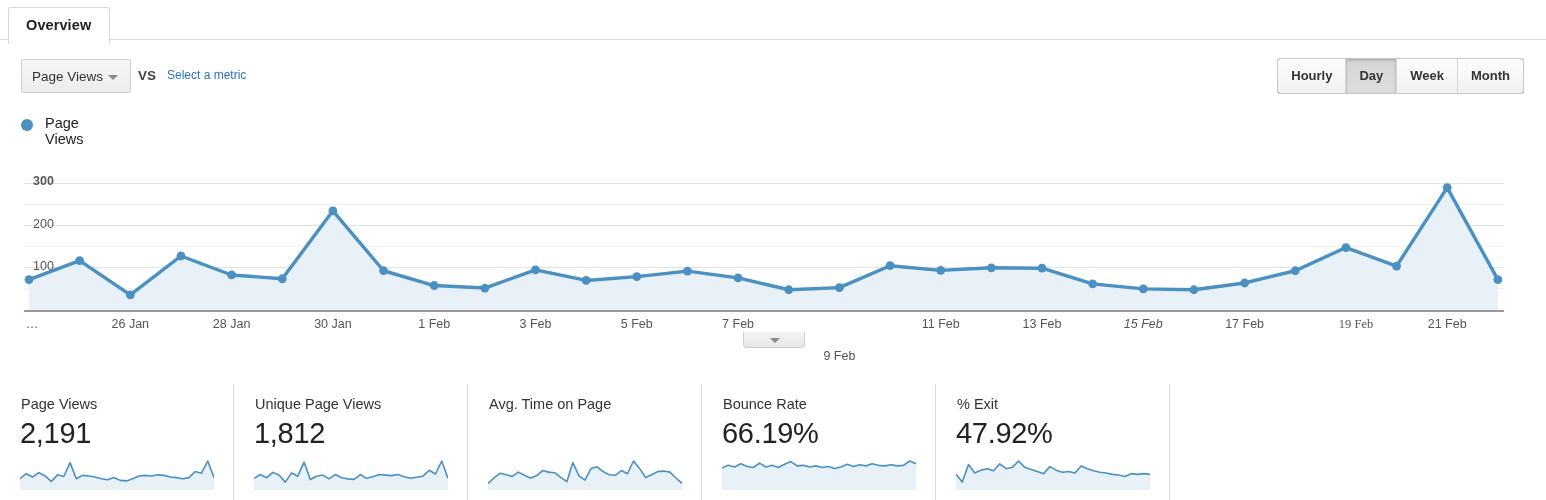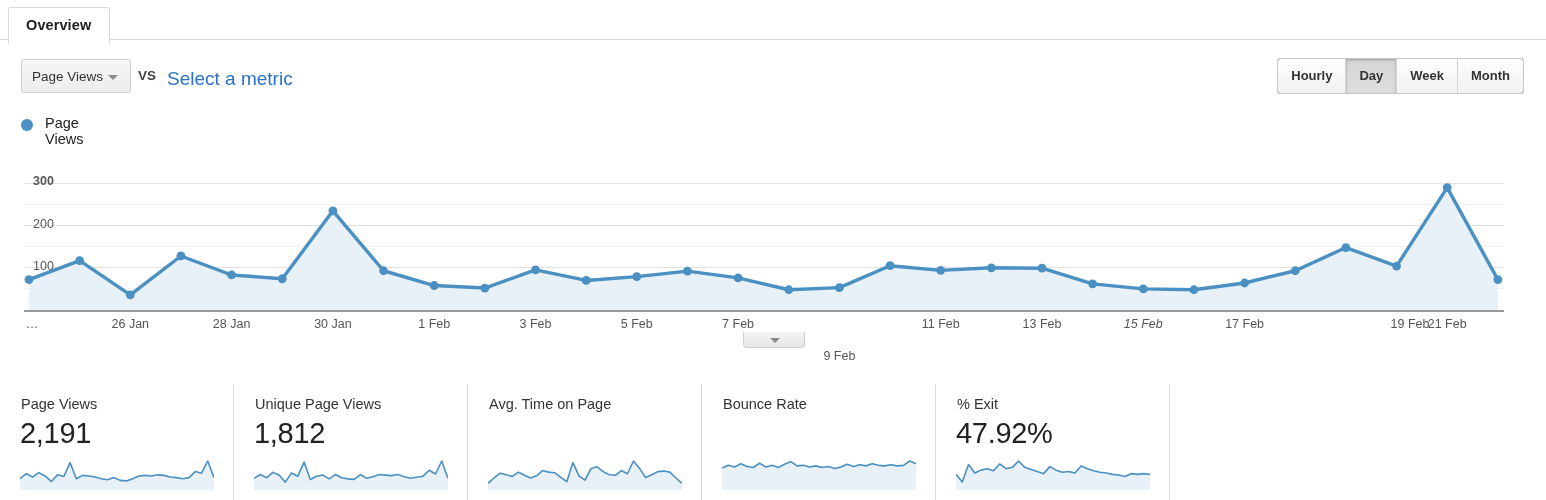--- a/index.html
+++ b/index.html
@@ -50,21 +50,21 @@
     border-left: 5px solid transparent;
     border-right: 5px solid transparent;
     border-top: 5px solid #8a8a8a;
   }
   .vs-text {
     position: absolute; left: 138px; top: 24px;
     font-size: 13.5px; font-weight: bold; color: #444444;
   }
   .select-metric-link {
     position: absolute; left: 167px; top: 24px;
-    font-size: 19px; color: #2a72c7; cursor: pointer;
+    font-size: 12px; color: #2a72c7; cursor: pointer;
   }
 
   
   .granularity {
     position: absolute; right: 22px; top: 14px;
     height: 36px;
     display: flex;
     border: 1px solid #c8c8c8;
     border-radius: 3px;
     overflow: hidden;
@@ -242,21 +242,21 @@
       <div class="xtick" style="left: 332.9px;">30 Jan</div>
       <div class="xtick" style="left: 434.2px;">1 Feb</div>
       <div class="xtick" style="left: 535.5px;">3 Feb</div>
       <div class="xtick" style="left: 636.8px;">5 Feb</div>
       <div class="xtick" style="left: 738.1px;">7 Feb</div>
       <div class="xtick" style="left: 839.4px; margin-top: 32px;">9 Feb</div>
       <div class="xtick" style="left: 940.7px;">11 Feb</div>
       <div class="xtick" style="left: 1042px;">13 Feb</div>
       <div class="xtick" style="left: 1143.3px; font-style: italic;">15 Feb</div>
       <div class="xtick" style="left: 1244.6px;">17 Feb</div>
-      <div class="xtick" style="left: 1410px;">19 Feb</div>
+      <div class="xtick" style="left: 1356px; font-family: Liberation Serif, serif;">19 Feb</div>
       <div class="xtick" style="left: 1447.2px;">21 Feb</div>
     </div>
 </div>
 
 <div class="collapse-handle">
   <span class="caret"></span>
 </div>
 
 <div class="cards" id="cards">
     <div class="card">
@@ -277,20 +277,21 @@
     </div>
     <div class="card">
       <div class="card-title">Avg. Time on Page</div>
       <svg width="194" height="34" class="card-spark">
         <path d="M 0 27.285714285714285 L 6.0625 21.97959183673469 L 12.125 17.20408163265306 L 18.1875 18.79591836734694 L 24.25 20.387755102040817 L 30.3125 16.142857142857146 L 36.375 19.3265306122449 L 42.4375 21.97959183673469 L 48.5 19.857142857142858 L 54.5625 14.551020408163264 L 60.625 16.142857142857146 L 66.6875 16.673469387755105 L 72.75 21.448979591836732 L 78.8125 25.693877551020407 L 84.875 6.591836734693878 L 90.9375 19.857142857142858 L 97 24.10204081632653 L 103.0625 12.428571428571427 L 109.125 10.836734693877553 L 115.1875 15.612244897959183 L 121.25 18.79591836734694 L 127.3125 19.3265306122449 L 133.375 14.551020408163264 L 139.4375 17.73469387755102 L 145.5 5 L 151.5625 12.428571428571427 L 157.625 21.448979591836732 L 163.6875 18.79591836734694 L 169.75 15.612244897959183 L 175.8125 15.081632653061224 L 181.875 16.142857142857146 L 187.9375 21.97959183673469 L 194 27.285714285714285 L 194 34 L 0 34 Z" fill="#e8f0f8"></path>
         <path d="M 0 27.285714285714285 L 6.0625 21.97959183673469 L 12.125 17.20408163265306 L 18.1875 18.79591836734694 L 24.25 20.387755102040817 L 30.3125 16.142857142857146 L 36.375 19.3265306122449 L 42.4375 21.97959183673469 L 48.5 19.857142857142858 L 54.5625 14.551020408163264 L 60.625 16.142857142857146 L 66.6875 16.673469387755105 L 72.75 21.448979591836732 L 78.8125 25.693877551020407 L 84.875 6.591836734693878 L 90.9375 19.857142857142858 L 97 24.10204081632653 L 103.0625 12.428571428571427 L 109.125 10.836734693877553 L 115.1875 15.612244897959183 L 121.25 18.79591836734694 L 127.3125 19.3265306122449 L 133.375 14.551020408163264 L 139.4375 17.73469387755102 L 145.5 5 L 151.5625 12.428571428571427 L 157.625 21.448979591836732 L 163.6875 18.79591836734694 L 169.75 15.612244897959183 L 175.8125 15.081632653061224 L 181.875 16.142857142857146 L 187.9375 21.97959183673469 L 194 27.285714285714285" fill="none" stroke="#4a90c2" stroke-width="1.6" stroke-linejoin="round"></path>
       </svg>
     </div>
     <div class="card">
       <div class="card-title">Bounce Rate</div>
+      <div class="card-value">66.19%</div>
       <svg width="194" height="34" class="card-spark">
         <path d="M 0 12.041666666666668 L 6.258064516129032 9.333333333333332 L 12.516129032258064 10.958333333333332 L 18.774193548387096 7.708333333333332 L 25.032258064516128 10.416666666666668 L 31.29032258064516 11.5 L 37.54838709677419 7.166666666666668 L 43.806451612903224 10.958333333333332 L 50.064516129032256 9.333333333333332 L 56.322580645161295 11.5 L 62.58064516129032 8.25 L 68.83870967741936 5.541666666666668 L 75.09677419354838 9.875 L 81.35483870967742 9.333333333333332 L 87.61290322580645 10.958333333333332 L 93.87096774193549 9.875 L 100.12903225806451 11.5 L 106.38709677419354 10.416666666666668 L 112.64516129032259 12.583333333333332 L 118.90322580645162 10.958333333333332 L 125.16129032258064 8.25 L 131.41935483870967 10.416666666666668 L 137.67741935483872 8.791666666666668 L 143.93548387096774 9.875 L 150.19354838709677 7.708333333333332 L 156.4516129032258 9.333333333333332 L 162.70967741935485 9.875 L 168.96774193548387 8.791666666666668 L 175.2258064516129 9.875 L 181.48387096774192 9.333333333333332 L 187.74193548387098 5 L 194 7.708333333333332 L 194 34 L 0 34 Z" fill="#e8f0f8"></path>
         <path d="M 0 12.041666666666668 L 6.258064516129032 9.333333333333332 L 12.516129032258064 10.958333333333332 L 18.774193548387096 7.708333333333332 L 25.032258064516128 10.416666666666668 L 31.29032258064516 11.5 L 37.54838709677419 7.166666666666668 L 43.806451612903224 10.958333333333332 L 50.064516129032256 9.333333333333332 L 56.322580645161295 11.5 L 62.58064516129032 8.25 L 68.83870967741936 5.541666666666668 L 75.09677419354838 9.875 L 81.35483870967742 9.333333333333332 L 87.61290322580645 10.958333333333332 L 93.87096774193549 9.875 L 100.12903225806451 11.5 L 106.38709677419354 10.416666666666668 L 112.64516129032259 12.583333333333332 L 118.90322580645162 10.958333333333332 L 125.16129032258064 8.25 L 131.41935483870967 10.416666666666668 L 137.67741935483872 8.791666666666668 L 143.93548387096774 9.875 L 150.19354838709677 7.708333333333332 L 156.4516129032258 9.333333333333332 L 162.70967741935485 9.875 L 168.96774193548387 8.791666666666668 L 175.2258064516129 9.875 L 181.48387096774192 9.333333333333332 L 187.74193548387098 5 L 194 7.708333333333332" fill="none" stroke="#4a90c2" stroke-width="1.6" stroke-linejoin="round"></path>
       </svg>
     </div>
     <div class="card">
       <div class="card-title">% Exit</div>
       <div class="card-value">47.92%</div>
       <svg width="194" height="34" class="card-spark">
         <path d="M 0 18.35135135135135 L 6.258064516129032 26.08108108108108 L 12.516129032258064 8.513513513513512 L 18.774193548387096 16.945945945945944 L 25.032258064516128 14.135135135135133 L 31.29032258064516 12.72972972972973 L 37.54838709677419 14.837837837837839 L 43.806451612903224 7.8108108108108105 L 50.064516129032256 12.72972972972973 L 56.322580645161295 11.324324324324323 L 62.58064516129032 5 L 68.83870967741936 11.324324324324323 L 75.09677419354838 13.432432432432432 L 81.35483870967742 15.54054054054054 L 87.61290322580645 17.64864864864865 L 93.87096774193549 10.621621621621621 L 100.12903225806451 14.135135135135133 L 106.38709677419354 16.243243243243242 L 112.64516129032259 15.54054054054054 L 118.90322580645162 16.945945945945944 L 125.16129032258064 9.91891891891892 L 131.41935483870967 12.72972972972973 L 137.67741935483872 14.837837837837839 L 143.93548387096774 16.243243243243242 L 150.19354838709677 16.945945945945944 L 156.4516129032258 18.35135135135135 L 162.70967741935485 19.054054054054053 L 168.96774193548387 20.45945945945946 L 175.2258064516129 17.64864864864865 L 181.48387096774192 18.35135135135135 L 187.74193548387098 17.64864864864865 L 194 18.35135135135135 L 194 34 L 0 34 Z" fill="#e8f0f8"></path>

